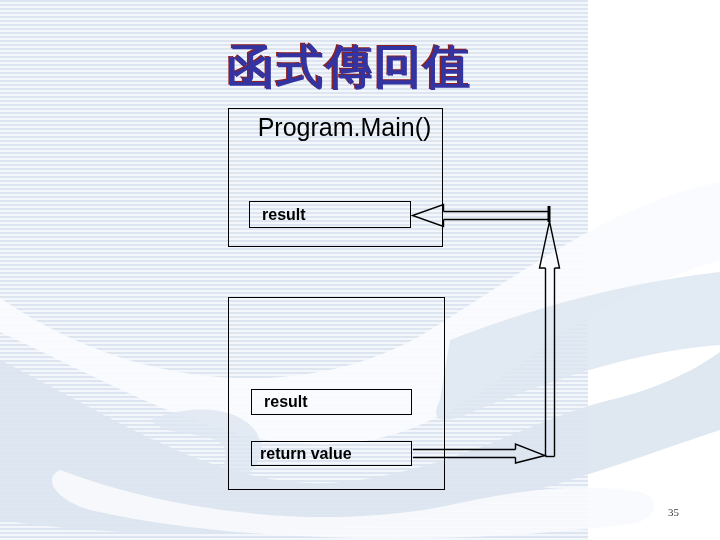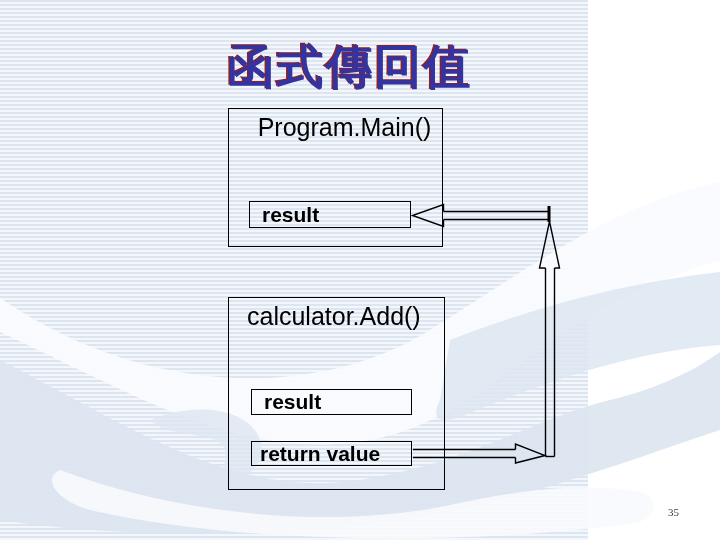--- a/index.html
+++ b/index.html
@@ -37,21 +37,21 @@
   .obox-label {
     padding: 4px 0 0 18px;
     font-size: 25px; color: var(--text_color, #000);
     white-space: nowrap;
   }
   .field {
     position: absolute; box-sizing: border-box;
     border: 1.5px solid var(--box_border, #000);
     display: flex; align-items: center;
     padding-left: 12px;
-    font-size: 21px; font-weight: 600; color: var(--text_color, #000);
+    font-size: 16px; font-weight: 600; color: var(--text_color, #000);
     white-space: nowrap;
   }
   #program-box { left: 228px; top: 108px; width: 215px; height: 139px; text-align: center; }
   #program-result { left: 20px; top: 92px; width: 162px; height: 27px; }
   #calc-box { left: 228px; top: 297px; width: 217px; height: 193px; }
   #calc-result { left: 22px; top: 91px; width: 161px; height: 26px; }
   #calc-return { left: 22px; top: 143px; width: 161px; height: 25px; padding-left: 8px; }
   .arrow-layer {
     position: absolute; left: 0; top: 0; width: 720px; height: 540px;
     z-index: 2; pointer-events: none;
@@ -85,21 +85,20 @@
   <h1 class="slide-title">函式傳回值</h1>
 
   <div class="obox" id="program-box">
     <div class="obox-label">Program.Main()</div>
     <div class="field" id="program-result">
       <span>result</span>
     </div>
   </div>
 
   <div class="obox" id="calc-box">
-    <div class="obox-label">calculator.Add()</div>
     <div class="field" id="calc-result">
       <span>result</span>
     </div>
     <div class="field" id="calc-return">
       <span>return value</span>
     </div>
   </div>
 
   <svg class="arrow-layer" viewBox="0 0 720 540" aria-hidden="true">
 

